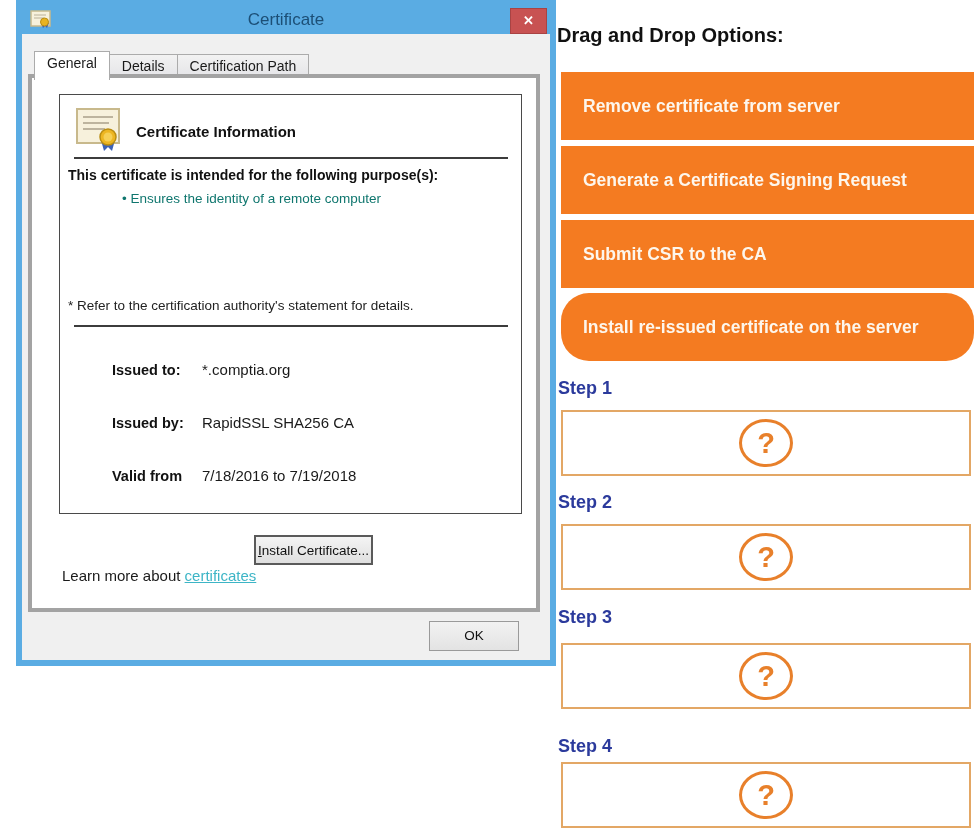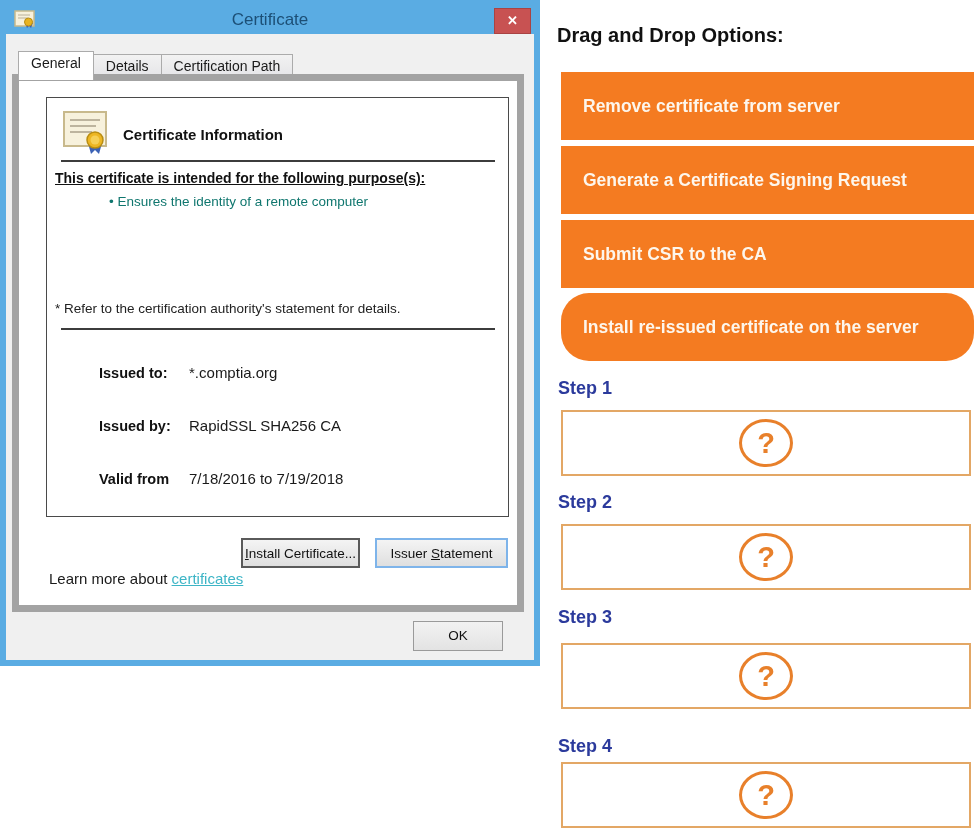--- a/index.html
+++ b/index.html
@@ -1,21 +1,21 @@
 <!DOCTYPE html>
 <html><head>
 <meta charset="utf-8">
 <style>
   * { margin:0; padding:0; box-sizing:border-box; }
   html,body { width:974px; height:833px; background:#ffffff; overflow:hidden;
               font-family:"Liberation Sans", sans-serif; }
   body { position:relative; }
 
   
-  .dialog { position:absolute; left:0; top:0; width:540px; height:666px;
+  .dialog { position:absolute; left:16px; top:0; width:540px; height:666px;
             border:6px solid #5AACE3; background:#F0F0F0; }
   .titlebar { position:absolute; left:0; top:0; width:528px; height:28px;
               background:#5AACE3; }
   .win-icon { position:absolute; left:8px; top:4px; width:22px; height:19px; }
   .title-text { position:absolute; left:0; top:0; width:100%; height:28px;
                 line-height:27px; text-align:center; font-size:17px;
                 color:#1C4F76; }
   .close-btn { position:absolute; right:3px; top:2px; width:37px; height:26px;
                background:#C85252; border:1px solid #A94343; color:#fff;
                font-size:13px; font-weight:bold; text-align:center;
@@ -24,31 +24,31 @@
   .tabs { position:absolute; left:12px; top:45px; display:flex; }
   .tab { height:24px; padding:0 12px; font-size:14px; color:#1a1a1a;
          background:linear-gradient(#F2F2F2,#E5E5E8); border:1px solid #ABABAB;
          border-right:none; line-height:23px; margin-top:3px; }
   .tab:last-child { border-right:1px solid #ABABAB; }
   .tab.active { background:#fff; height:29px; margin-top:0; position:relative;
                 z-index:3; border-right:1px solid #ABABAB; border-bottom:none; }
   .tab.active + .tab { border-left:none; }
 
   .tabpage { position:absolute; left:6px; top:68px; width:512px; height:538px;
-             background:#fff; border:7px solid #a3a3a3; z-index:2; }
+             background:#fff; border:4px solid #a3a3a3; z-index:2; }
 
   .certbox { position:absolute; left:27px; top:16px; width:463px; height:420px;
              background:#fff; border:1px solid #4a4a4a; }
   .cert-icon-large { position:absolute; left:15px; top:12px; }
   .cert-heading { position:absolute; left:76px; top:28px; font-size:15px;
                   font-weight:bold; color:#111; }
   .sep { position:absolute; left:14px; width:434px; height:2px; background:#3c3c3c; }
   .sep1 { top:62px; } .sep2 { top:230px; height:2px; }
   .purpose-h { position:absolute; left:8px; top:72px; font-size:14px;
-               font-weight:bold; color:#111;text-decoration:underline; }
+               font-weight:bold; color:#111; }
   .purpose-li { position:absolute; left:62px; top:96px; font-size:13.5px; color:#0f766e; }
   .refer { position:absolute; left:8px; top:203px; font-size:13.5px; color:#222; }
   .field-row { position:absolute; left:52px; font-size:14.5px; color:#111;margin-top:20px; }
   .field-label { display:inline-block; width:86px; font-weight:bold; }
   .field-value { font-size:15px; color:#1a1a1a; }
   .row1 { top:246px; } .row2 { top:299px; } .row3 { top:352px; }
 
   .dlg-btn { position:absolute; height:30px; font-size:13.5px; color:#111;
              background:linear-gradient(#F4F4F4,#DFDFDF); text-align:center;
              line-height:28px; cursor:pointer; }
@@ -139,21 +139,20 @@
         <span class="field-label">Issued by:</span>
         <span class="field-value">RapidSSL SHA256 CA</span>
       </div>
       <div class="field-row row3">
         <span class="field-label">Valid from</span>
         <span class="field-value">7/18/2016 to 7/19/2018</span>
       </div>
     </div>
 
     <div class="dlg-btn btn-install"><span class="ukey">I</span><span>nstall Certificate...</span></div>
-    <div class="dlg-btn btn-issuer"><span>Issuer </span><span class="ukey">S</span><span>tatement</span></div>
 
     <div class="learnmore"><span>Learn more about </span><a>certificates</a></div>
   </div>
 
   <div class="ok-btn">OK</div>
 </div>
 
 <div class="dnd-heading">Drag and Drop Options:</div>
 
 <div class="opt opt1">Remove certificate from server</div>

